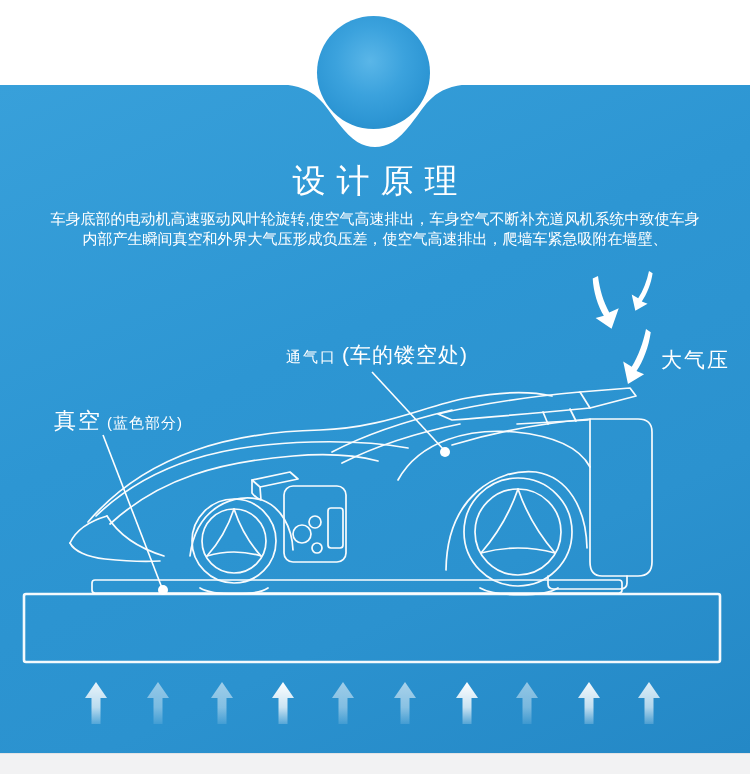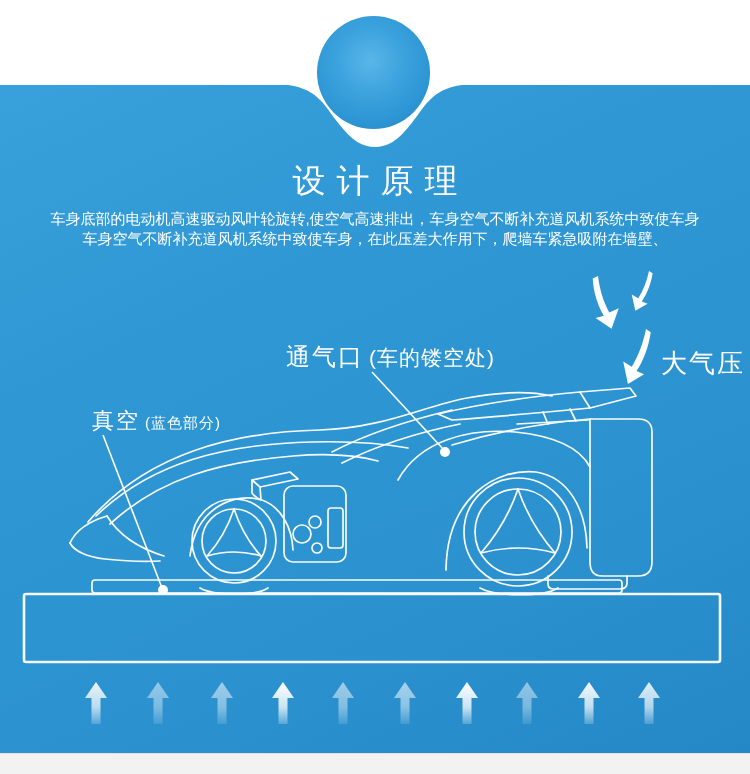--- a/index.html
+++ b/index.html
@@ -18,24 +18,24 @@
          font-size:33px;font-weight:500;letter-spacing:11px;text-indent:11px;margin:0;}
 
   .desc{position:absolute;left:0;top:209px;width:750px;text-align:center;color:#ffffff;
         font-size:15px;line-height:19.5px;}
   .desc div{white-space:nowrap;}
 
   .lbl{position:absolute;color:#ffffff;white-space:nowrap;}
   .lbl .main{font-size:22px;letter-spacing:2px;}
   .lbl .sub{font-size:15px;letter-spacing:1px;margin-left:5px;}
   .lbl-vent{left:286px;top:341px;}
-  .lbl-vent .main{font-size:24px;}
+  .lbl-vent .main{font-size:15px;}
   .lbl-vent .sub{font-size:21px;}
-  .lbl-vacuum{left:54px;top:406px;margin-left:38px;}
-  .lbl-pressure{left:661px;top:346px;font-size:26px;letter-spacing:2px;text-align:right;}
+  .lbl-vacuum{left:54px;top:406px;}
+  .lbl-pressure{left:661px;top:346px;font-size:21px;letter-spacing:2px;text-align:right;}
 
   .diagram{position:absolute;left:0;top:0;width:750px;height:774px;pointer-events:none;}
 
   .bottom-strip{position:absolute;left:0;top:753px;width:750px;height:21px;
                 background:#f2f2f3;border-top:1px solid #e3e3e5;box-sizing:border-box;}
 </style>
 </head>
 <body>
 
 <div class="page">
@@ -45,21 +45,21 @@
   <svg class="notch" viewBox="0 0 190 64">
     <path d="M0,0 H190 C152,3 147,20 131,40 C118,57 107,63 95,63 C83,63 72,57 59,40 C43,20 38,3 0,0 Z" fill="#ffffff"></path>
   </svg>
 
   <div class="ball"></div>
 
   <h1 class="title">设计原理</h1>
 
   <div class="desc">
     <div>车身底部的电动机高速驱动风叶轮旋转,使空气高速排出，车身空气不断补充道风机系统中致使车身</div>
-    <div>车身空气不断补充道风机系统中致使车身，在此压差大作用下，爬墙车紧急吸附在墙壁、</div>
+    <div>内部产生瞬间真空和外界大气压形成负压差，使空气高速排出，爬墙车紧急吸附在墙壁、</div>
   </div>
 
   <svg class="diagram" viewBox="0 0 750 774">
     <defs>
       <linearGradient id="fadeUp" x1="0" y1="0" x2="0" y2="46" gradientUnits="userSpaceOnUse">
         <stop offset="0" stop-color="#ffffff" stop-opacity="1"></stop>
         <stop offset="0.55" stop-color="#ffffff" stop-opacity="0.75"></stop>
         <stop offset="1" stop-color="#ffffff" stop-opacity="0.08"></stop>
       </linearGradient>
     </defs>

